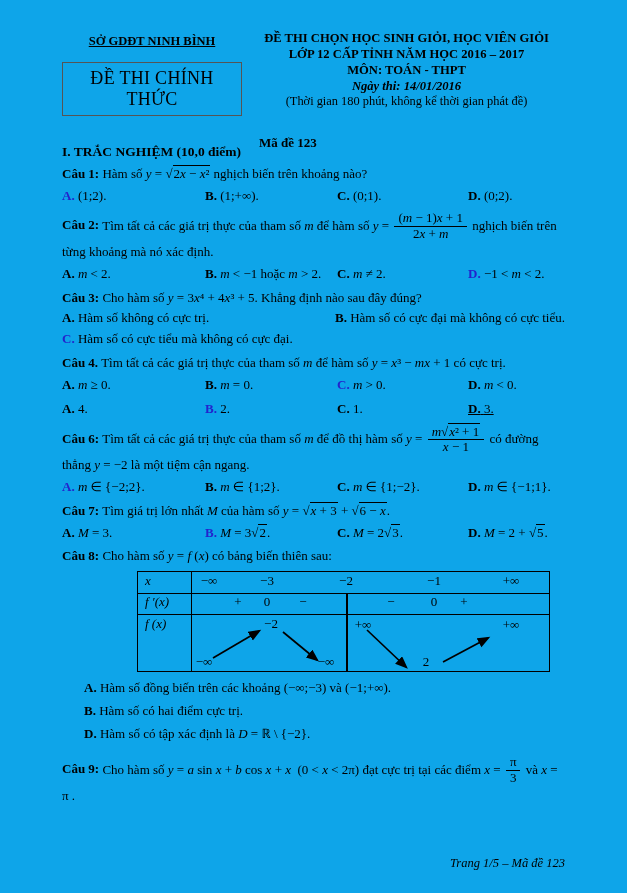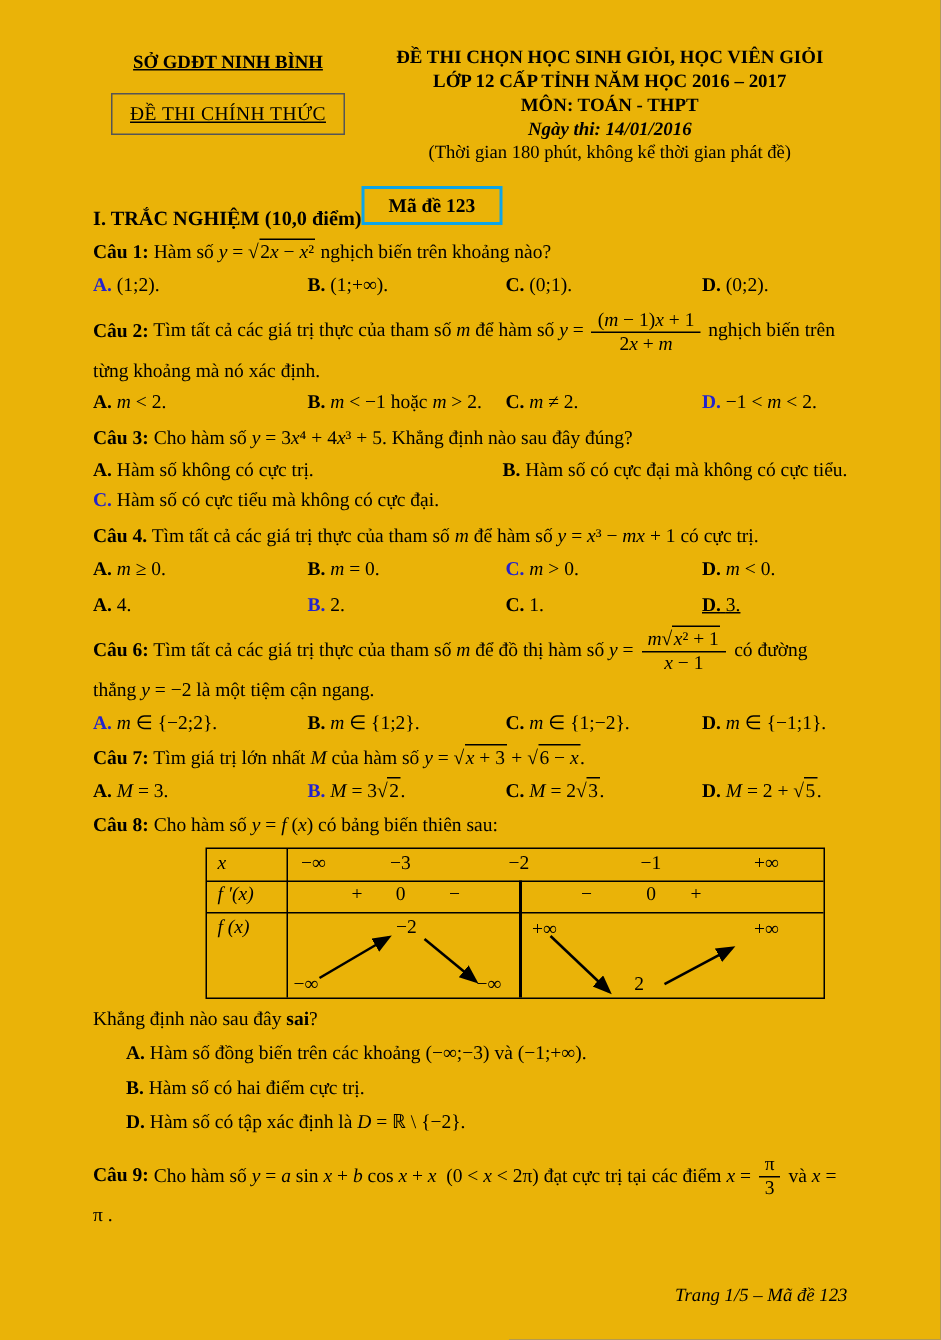--- a/index.html
+++ b/index.html
@@ -1,26 +1,26 @@
 <!DOCTYPE html>
 <html><head>
 <meta charset="utf-8">
 <style>
   * { margin:0; padding:0; box-sizing:border-box; }
   html,body { background:#888; }
   .page {
-    width:627px; height:893px; background:#eab308; margin:0 auto; position:relative;
+    width:627px; height:893px; background:#0ea5e9; margin:0 auto; position:relative;
     font-family:"Liberation Serif", serif; font-size:13px; color:#000;
     padding:30px 62px 0 62px; overflow:hidden;
   }
   
   .hdr { display:flex; }
   .hdr-left { width:180px; text-align:center; flex-shrink:0; }
   .dept { font-weight:bold; text-decoration:underline; font-size:12.5px; margin-top:4px; white-space:nowrap; }
-  .official-box { display:inline-block; border:1px solid #555; padding:5px 12px; margin-top:13px; font-size:13px; letter-spacing:.3px;text-decoration:underline; }
+  .official-box { display:inline-block; border:1px solid #555; padding:5px 12px; margin-top:13px; font-size:18px; letter-spacing:.3px; }
   .hdr-right { flex:1; text-align:center; line-height:1.28; padding-left:6px; }
   .h-b { font-weight:bold; font-size:12.6px; }
   .h-bi { font-weight:bold; font-style:italic; font-size:12.6px; }
   .h-n { font-size:12.4px; }
   .h-i { font-style:italic; font-size:12.4px; }
   .useg { text-decoration:underline; }
   
   .secrow { display:flex; justify-content:flex-start; align-items:flex-start; margin-top:14px; }
   .sec-title { font-weight:bold; font-size:13.5px; padding-top:14px; }
   .code-box { border:2px solid #0ea5e9; padding:3px 16px; font-weight:bold; font-size:13px; }
@@ -182,21 +182,20 @@
             <path d="M0,0 L7.5,3 L0,6 z" fill="#000"></path>
           </marker>
         </defs>
         <line x1="22" y1="44" x2="68" y2="17" stroke="#000" stroke-width="1.7" marker-end="url(#ah)"></line>
         <line x1="92" y1="18" x2="126" y2="46" stroke="#000" stroke-width="1.7" marker-end="url(#ah)"></line>
         <line x1="176" y1="16" x2="215" y2="53" stroke="#000" stroke-width="1.7" marker-end="url(#ah)"></line>
         <line x1="252" y1="48" x2="297" y2="24" stroke="#000" stroke-width="1.7" marker-end="url(#ah)"></line>
       </svg>
     </div>
 
-    <p class="stem">Khẳng định nào sau đây <b>sai</b>?</p>
     <div class="ostack">
       <div><b class="ol">A.</b> <span class="otx">Hàm số đồng biến trên các khoảng (−∞;−3) và (−1;+∞).</span></div>
       <div><b class="ol">B.</b> <span class="otx">Hàm số có hai điểm cực trị.</span></div>
       <div><b class="ol">D.</b> <span class="otx">Hàm số có tập xác định là <i>D</i> = ℝ \ {−2}.</span></div>
     </div>
   </div>
 
   <div class="q" style="margin-top:9px">
     <p class="stem"><b class="ql">Câu 9:</b> <span>Cho hàm số <i>y</i> = <i>a</i> sin <i>x</i> + <i>b</i> cos <i>x</i> + <i>x</i>&nbsp; (0 &lt; <i>x</i> &lt; 2π) đạt cực trị tại các điểm <i>x</i> = <span class="fr"><span class="nu">π</span><span class="de">3</span></span> và <i>x</i> = π .</span></p>
 

